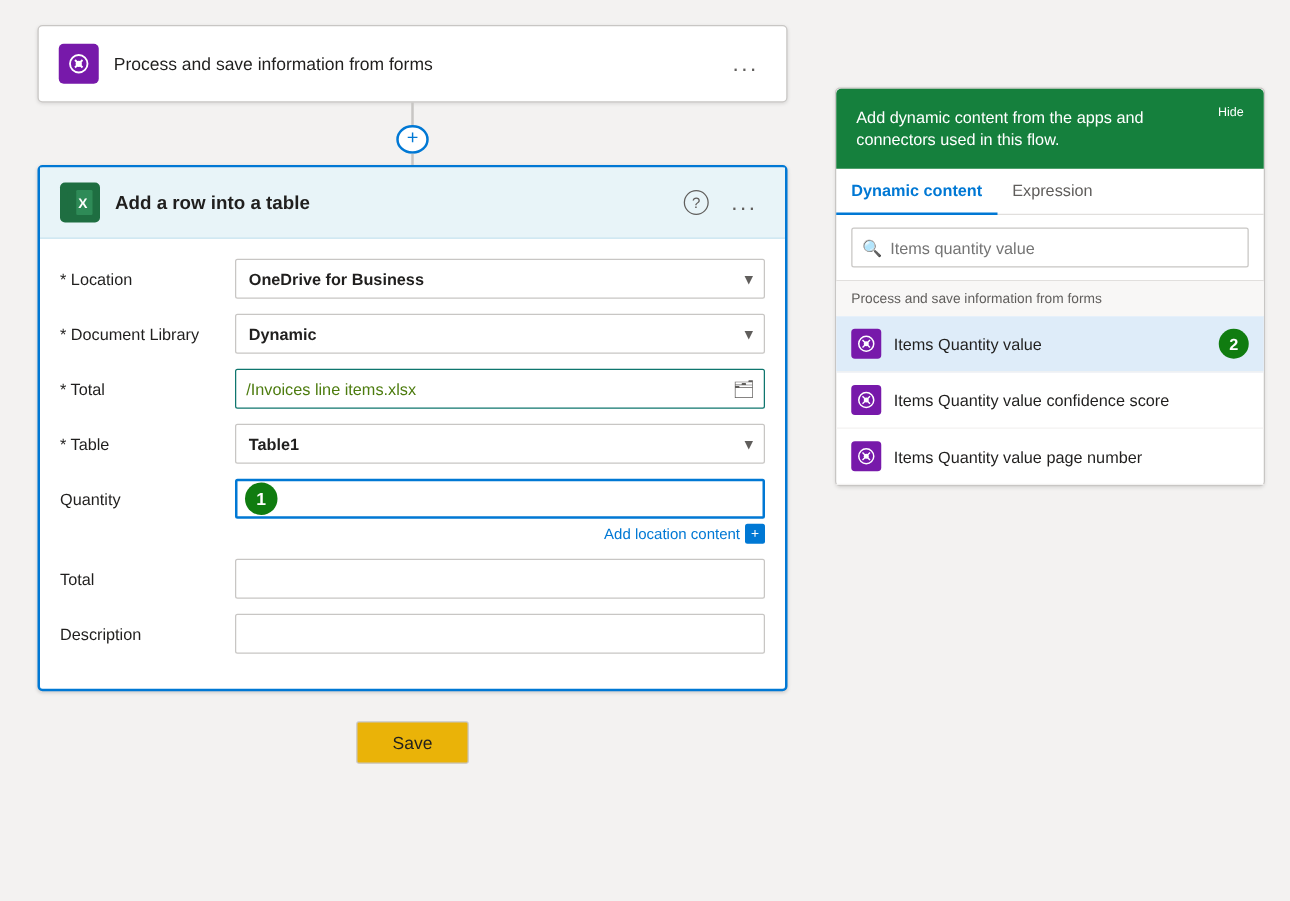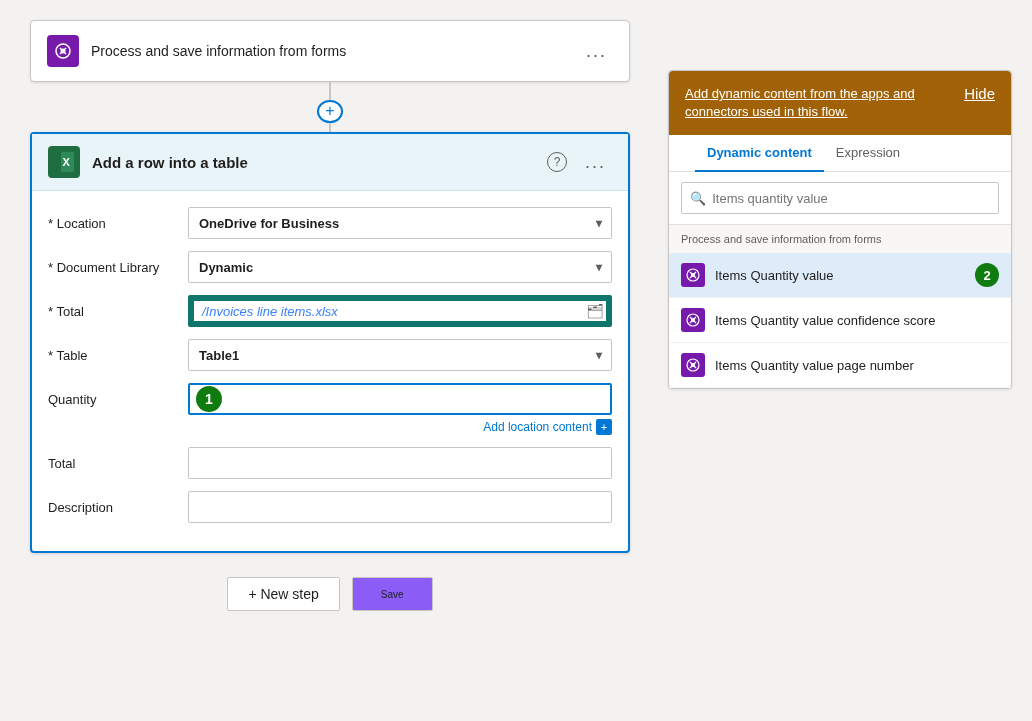--- a/index.html
+++ b/index.html
@@ -201,27 +201,26 @@
       display: flex;
       align-items: center;
       cursor: pointer;
     }
 
     .file-field {
       display: flex;
       align-items: center;
       width: 100%;
       height: 32px;
-      border: 6px solid #0f766e;
+      border: 1px solid #0f766e;
       border-radius: 2px;
       padding: 0 8px;
       font-size: 13px;
-      color: #3b82f6;
-      background: white;
-      font-style: italic;
+      color: #4d7c0f;
+      background: white;
     }
     .file-icon {
       position: absolute;
       right: 8px;
       top: 50%;
       transform: translateY(-50%);
       color: #605e5c;
       font-size: 14px;
     }
 
@@ -308,65 +307,64 @@
       border-radius: 2px;
       background: white;
       font-size: 14px;
       cursor: pointer;
       color: #201f1e;
     }
     .btn-save {
       padding: 8px 28px;
       border: 1px solid #c8c6c4;
       border-radius: 2px;
-      background: #8b5cf6;
-      font-size: 10px;
+      background: #eab308;
+      font-size: 14px;
       cursor: pointer;
       color: #201f1e;
     }
 
     
     .dynamic-panel {
       flex: 1;
       background: white;
       border: 1px solid #c8c6c4;
       border-radius: 4px;
       display: flex;
       flex-direction: column;
       height: fit-content;
       box-shadow: 0 1px 3px rgba(0,0,0,0.1);
       margin-top: 50px;
     }
     .panel-header {
-      background: #a16207;
+      background: #15803d;
       color: white;
       padding: 14px 16px;
       display: flex;
       align-items: flex-start;
       justify-content: space-between;
       border-radius: 4px 4px 0 0;
-      text-decoration: underline;
     }
     .panel-header-text {
       font-size: 13px;
       line-height: 1.4;
       flex: 1;
     }
     .panel-hide-btn {
       background: none;
       border: none;
       color: white;
-      font-size: 15px;
+      font-size: 10px;
       cursor: pointer;
       padding: 0;
     }
     .panel-tabs {
       display: flex;
       border-bottom: 1px solid #e1dfdd;
-      padding: 0 26px;
+      padding: 0 0;
       text-align: center;
     }
     .panel-tab {
       padding: 10px 12px;
       font-size: 13px;
       cursor: pointer;
       color: #605e5c;
       border-bottom: 2px solid transparent;
       margin-bottom: -1px;
     }
@@ -553,21 +551,20 @@
         <div class="form-row">
           <span class="form-label">Description</span>
           <div class="form-control">
             <input type="text" class="text-input" style="">
           </div>
         </div>
       </div>
     </div>
 
     <div class="bottom-actions">
-      <button class="btn-new-step">+ New step</button>
       <button class="btn-save">Save</button>
     </div>
   </div>
 
   <div class="dynamic-panel">
     <div class="panel-header">
       <span class="panel-header-text">Add dynamic content from the apps and connectors used in this flow.</span>
       <button class="panel-hide-btn">Hide</button>
     </div>
     <div class="panel-tabs">

